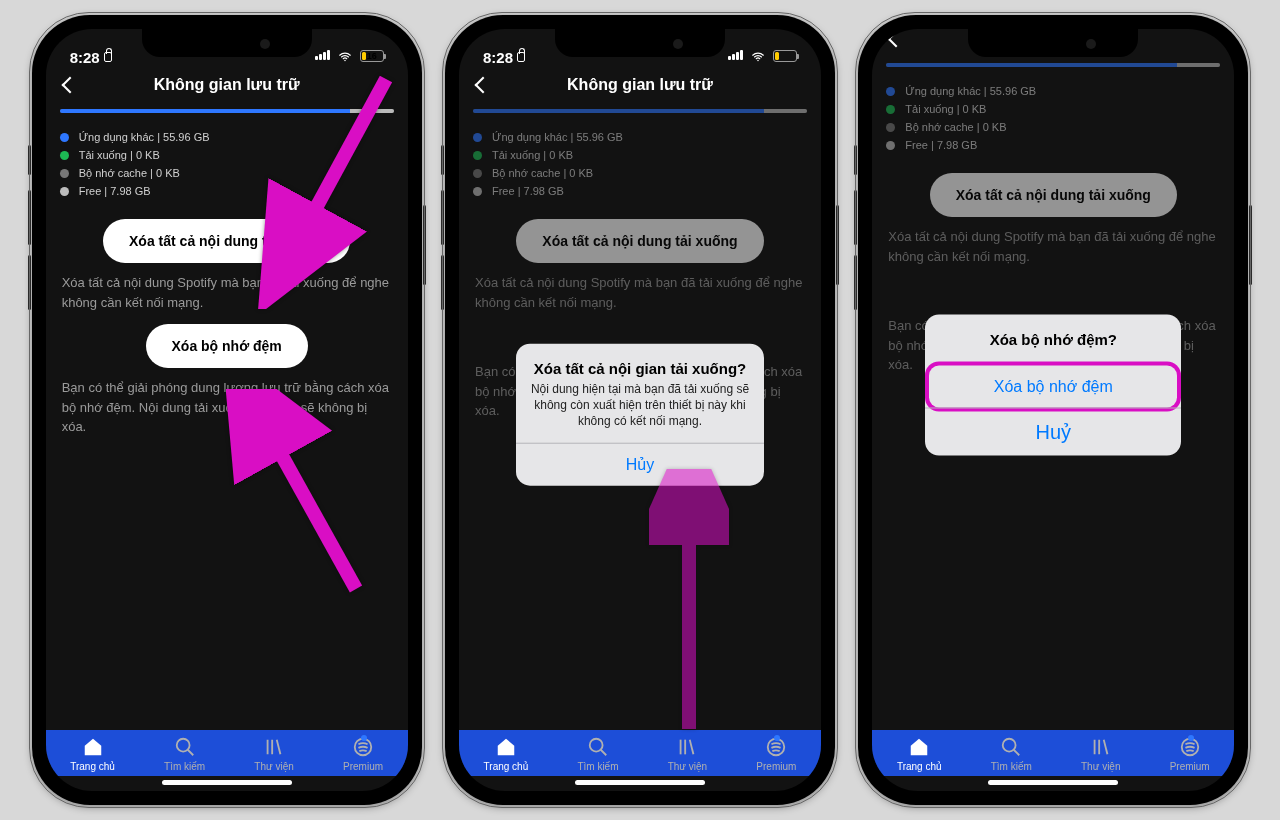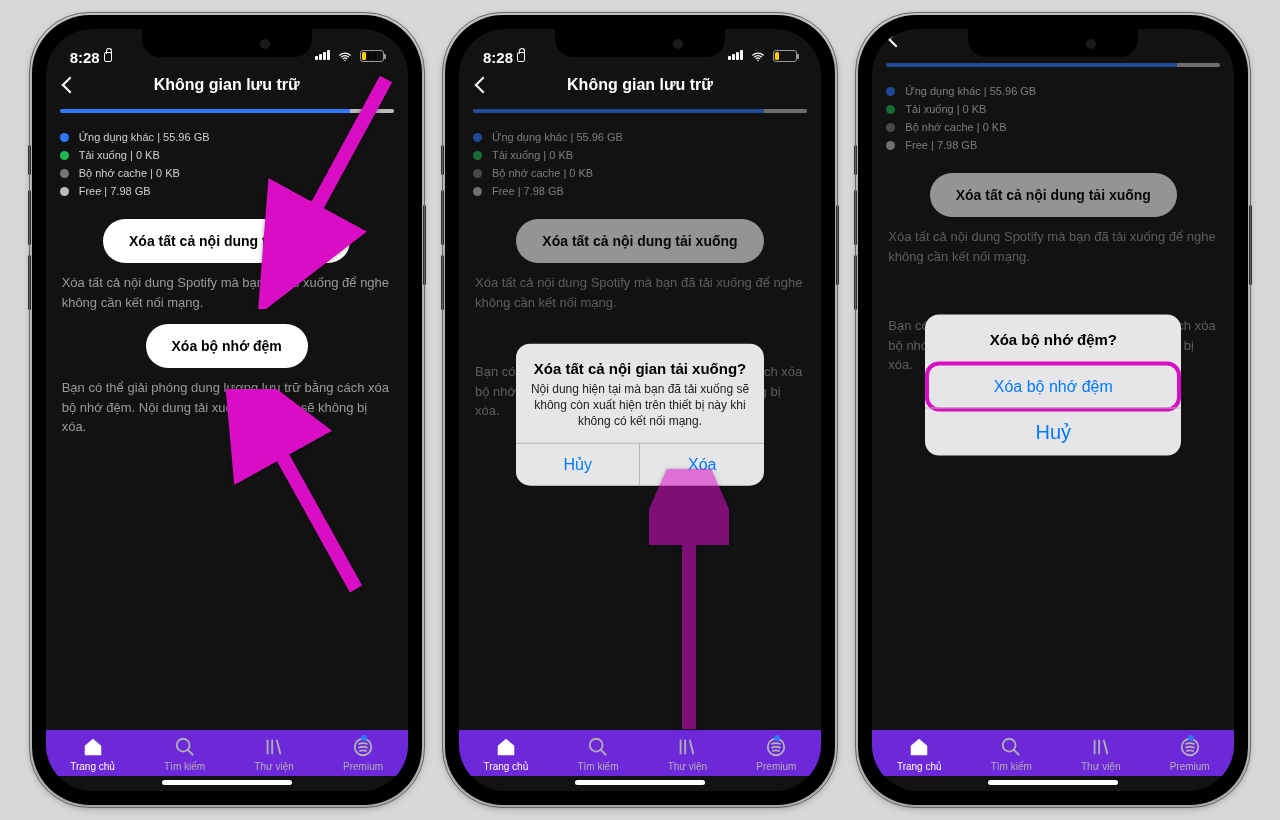--- a/index.html
+++ b/index.html
@@ -126,21 +126,21 @@
     cursor:pointer;
   }
   .help-text {
     font-size: 13px; color:#9a9a9a; line-height:1.5;
     padding: 0 2px;
   }
 
   .tab-bar {
     display:flex; justify-content:space-around; align-items:center;
     padding: 6px 0 4px 0;
-    background:#6d28d9;
+    background:#1d4ed8;
   }
   .tab { display:flex; flex-direction:column; align-items:center; gap:3px; font-size:10px; color:#b0b0b0; position:relative; }
   .tab.active { color:#fff; }
   .tab svg { width:22px; height:22px; }
   .tab .notif { position:absolute; top:-1px; right:16px; width:6px; height:6px; background:#2e77ff; border-radius:50%; }
   .home-ind { width:130px; height:5px; background:#fff; border-radius:3px; margin: 4px auto 6px auto; }
 
   
   .dialog-ios {
     position:absolute; left:50%; top:46%; transform:translate(-50%,-50%);
@@ -361,21 +361,20 @@
       <button class="pill-btn" style="visibility:hidden"></button>
       <p class="help-text">Bạn có thể giải phóng dung lượng lưu trữ bằng cách xóa bộ nhớ đệm. Nội dung tải xuống của bạn sẽ không bị xóa.</p>
 
       <div class="dialog-ios" style="top:50%;">
         <div class="d-body">
           <div class="d-title">Xóa tất cả nội gian tải xuống?</div>
           <div class="d-msg">Nội dung hiện tại mà bạn đã tải xuống sẽ không còn xuất hiện trên thiết bị này khi không có kết nối mạng.</div>
         </div>
         <div class="d-row-h">
           <button>Hủy</button>
-          <button>Xóa</button>
         </div>
       </div>
 
       <div class="arrow" style="left:190px; top:370px;">
         <svg width="80" height="270" viewBox="0 0 80 270">
           <defs>
               <marker id="ah3" markerWidth="9" markerHeight="9" refX="4" refY="4" orient="auto">
                 <path d="M0 0 L9 4 L0 8 Z" fill="#d90ec4"></path>
               </marker>
             </defs>

